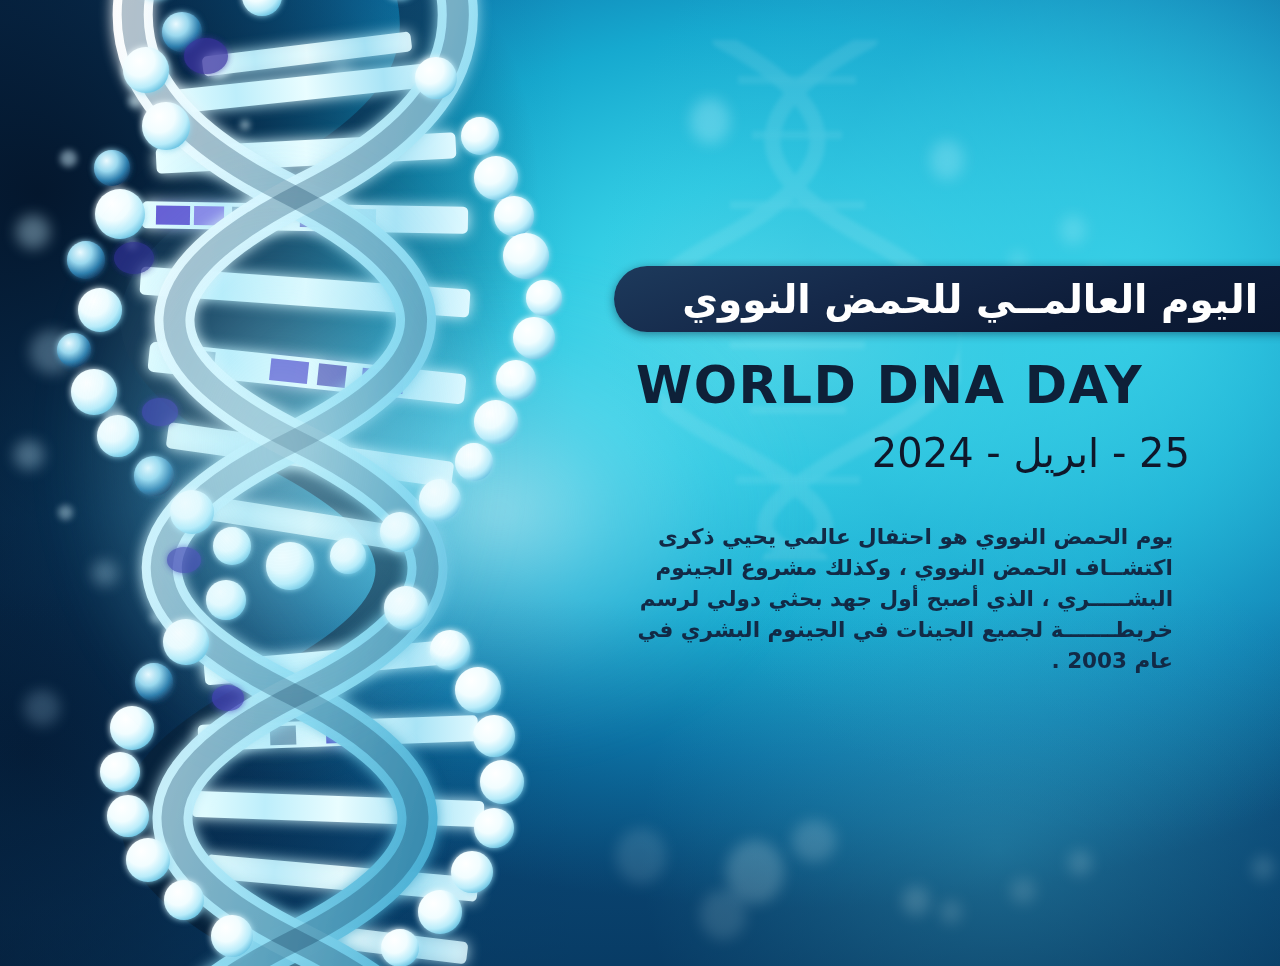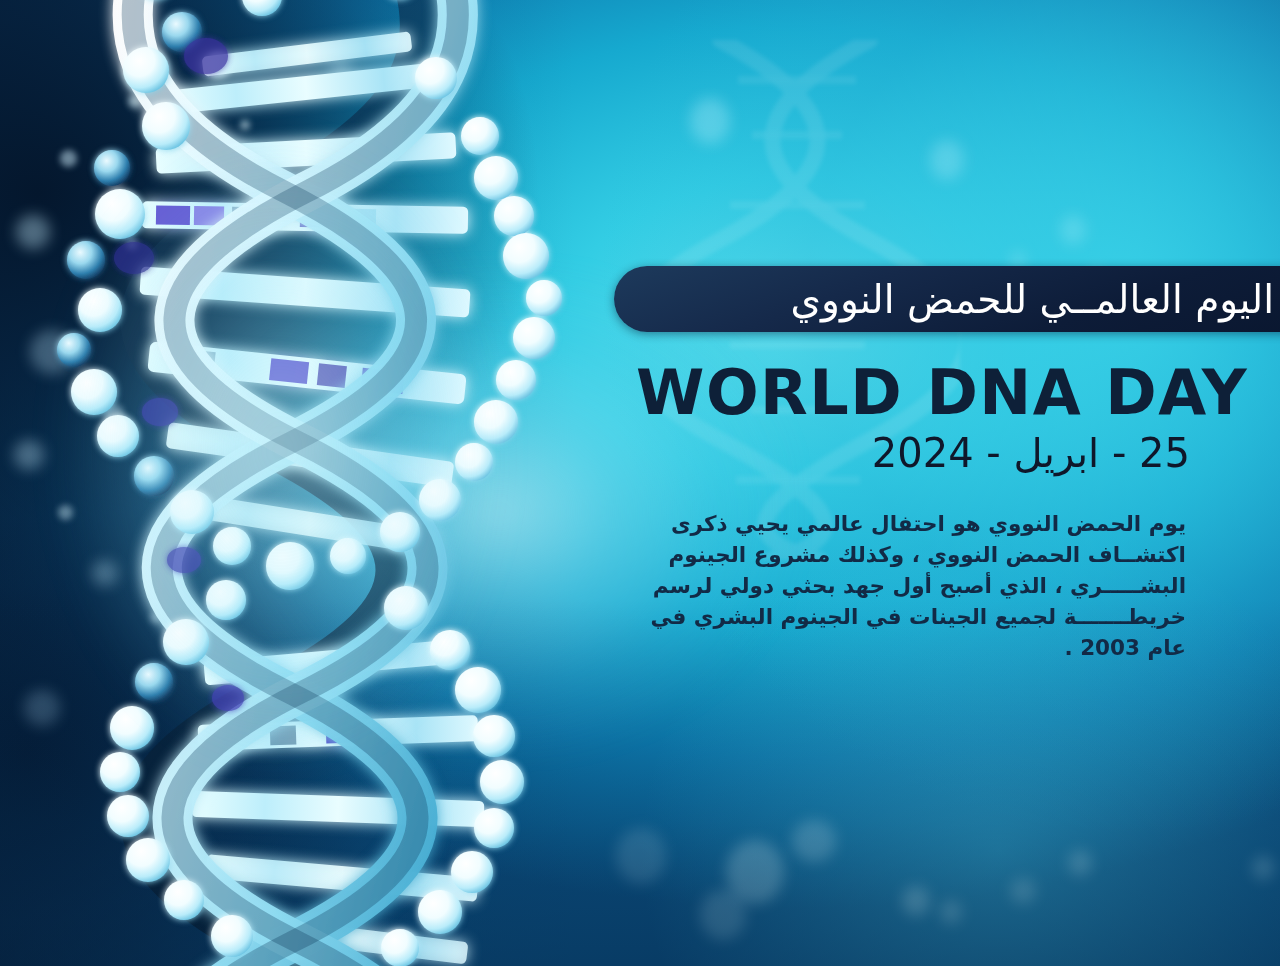--- a/index.html
+++ b/index.html
@@ -89,32 +89,32 @@
     box-shadow: 0 2px 10px rgba(3,20,44,0.45);
     display: flex;
     align-items: center;
     justify-content: flex-start;
     padding-right: 0;
     box-sizing: border-box;
   }
   .title-ar {
     color: #ffffff;
     font-size: 39px;
-    font-weight: 400;
+    font-weight: 700;
     letter-spacing: 0px;
     line-height: 1;
-    margin-right: 20px;
+    margin-right: 36px;
     white-space: nowrap;
     direction: rtl;
   }
   .title-en {
     position: absolute;
     left: 36px; top: 356px;
     color: #0e2038;
-    font-size: 62px;
+    font-size: 51px;
     font-weight: 600;
     letter-spacing: 1.5px;
     direction: ltr;
     text-align: left;
     white-space: nowrap;
   }
   .date-line {
     position: absolute;
     right: 90px; top: 430px;
     color: #0f172a;
@@ -128,21 +128,21 @@
     position: absolute;
     right: 94px;
     width: 565px;
     direction: rtl;
     text-align: right;
     color: #122a46;
     font-size: 21.5px;
     font-weight: 700;
     line-height: 31px;
   }
-  .body-block p { margin: 0; }
+  .body-block p { margin: 13px; }
   #para1 { top: 508px; }
   #para2 { top: 694px; }
 </style>
 </head>
 <body>
 
 <div id="poster">
 
   <div class="bg-base"></div>
   <div class="bg-right-wash"></div>

